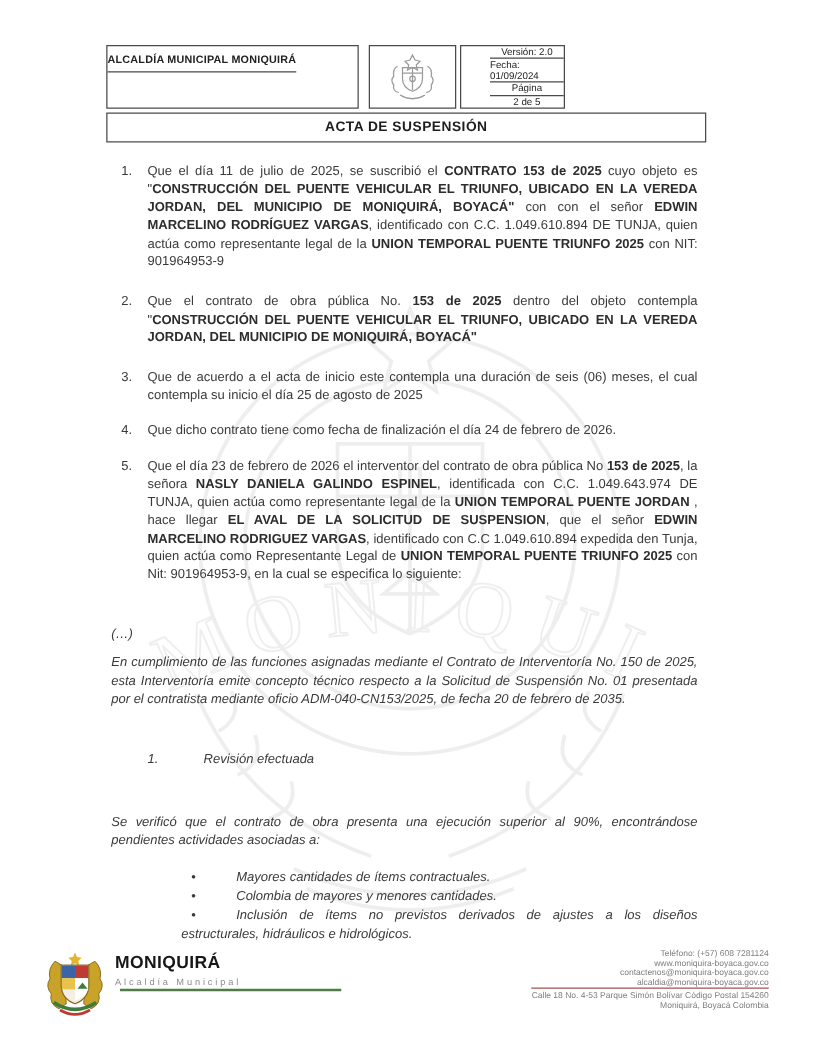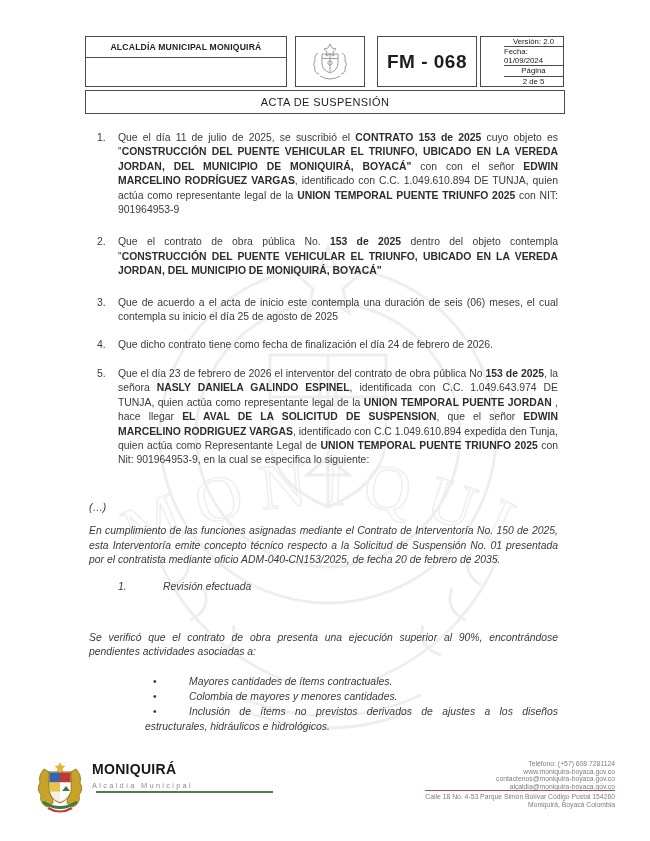--- a/index.html
+++ b/index.html
@@ -5,49 +5,49 @@
   html,body{margin:0;padding:0;background:#ffffff;}
   .page{
     position:relative;width:650px;height:841px;background:#fff;overflow:hidden;
     font-family:"Liberation Sans",sans-serif;color:#3a3a3a;
   }
   .b{font-weight:700;color:#2d2d2d;}
 
   
   .hdr{position:absolute;left:85px;top:36px;width:480px;height:51px;display:flex;}
   .hbox{border:1px solid #4a4a4a;box-sizing:border-box;background:#fff;}
-  .hbox-org{width:202px;display:flex;flex-direction:column;}
+  .hbox-org{width:202px;display:flex;flex-direction:row;}
   .hbox-org .row1{height:20px;border-bottom:1px solid #4a4a4a;display:flex;align-items:center;justify-content:center;
     font-size:8.6px;font-weight:700;letter-spacing:.2px;color:#222;}
   .hbox-org .row2{flex:1;display:flex;align-items:center;justify-content:center;text-align:center;
     font-size:8.6px;font-weight:700;line-height:10.5px;color:#222;padding:0 8px;}
   .hbox-crest{width:70px;margin-left:8px;display:flex;align-items:center;justify-content:center;}
   .hbox-code{width:100px;margin-left:12px;display:flex;align-items:center;justify-content:center;
     font-size:19px;font-weight:700;color:#1d1d1d;letter-spacing:.5px;}
   .hbox-meta{width:84px;margin-left:3px;display:flex;flex-direction:column;font-size:7.8px;color:#222;padding-left:23px;}
   .hbox-meta .mrow{flex:1;display:flex;align-items:center;justify-content:center;border-bottom:1px solid #4a4a4a;}
   .hbox-meta .mrow:last-child{border-bottom:none;}
   .hbox-meta .bold{font-weight:400;}
   .title-box{position:absolute;left:85px;top:90px;width:480px;height:24px;border:1px solid #4a4a4a;box-sizing:border-box;
-    display:flex;align-items:center;justify-content:center;font-size:11px;font-weight:400;letter-spacing:.4px;color:#1d1d1d;}
+    display:flex;align-items:center;justify-content:center;font-size:11px;font-weight:700;letter-spacing:.4px;color:#1d1d1d;}
 
   
   .watermark{position:absolute;left:95px;top:225px;opacity:.062;pointer-events:none;}
   .watermark text{font-family:"Liberation Serif",serif;font-size:64px;letter-spacing:16px;}
 
   
   .content{position:absolute;left:97px;top:131px;width:461px;font-size:10.4px;line-height:14.4px;z-index:2;}
   .item{display:flex;}
   .item .num{width:21px;flex:none;}
   .item .txt{flex:1;text-align:justify;}
   .mt18{margin-top:18px;} .mt17{margin-top:17px;} .mt14{margin-top:14px;}
   .excerpt{margin-left:-8px;font-style:italic;}
   .ellipsis{margin-top:33px;}
   .interv{margin-top:9px;text-align:justify;}
-  .sec-line{margin-top:13px;}
+  .sec-line{margin-top:34px;}
   .sec-num{display:inline-block;margin-left:29px;width:42px;}
   .verif{margin-top:36px;text-align:justify;}
   .bullets{margin-top:14px;line-height:15px;margin-left:48px;}
   .bullet-para{text-align:justify;}
   .blt{display:inline-block;width:44px;padding-left:8px;box-sizing:border-box;font-style:normal;}
 
   
   .footer{position:absolute;left:0;top:758px;width:650px;height:83px;z-index:2;}
   .f-crest{position:absolute;left:36px;top:3px;}
   .brand-name{position:absolute;left:92px;top:3px;font-size:14px;font-weight:700;color:#171717;letter-spacing:.3px;}
@@ -72,21 +72,20 @@
           <path d="M22 3 l2 4 4 1 -3 3 1 4 -4 -2 -4 2 1 -4 -3 -3 4 -1 z"></path>
           <path d="M10 12 q-4 2 -3 8 q-3 3 0 7 q-1 5 4 6"></path>
           <path d="M34 12 q4 2 3 8 q3 3 0 7 q1 5 -4 6"></path>
           <path d="M14 13 h16 v9 q0 7 -8 10 q-8 -3 -8 -10 z"></path>
           <path d="M14 17.5 h16 M22 13 v18"></path>
           <path d="M12 35 q10 6 20 0"></path>
           <circle cx="22" cy="22" r="2.2"></circle>
         </g>
       </svg>
     </div>
-    <div class="hbox hbox-code">FM - 068</div>
     <div class="hbox hbox-meta">
       <div class="mrow">Versión: 2.0</div>
       <div class="mrow">Fecha: 01/09/2024</div>
       <div class="mrow bold">Página</div>
       <div class="mrow">2 de 5</div>
     </div>
   </div>
   <div class="title-box">ACTA DE SUSPENSIÓN</div>
 
   <svg class="watermark" width="466" height="540" viewBox="0 0 466 540">

